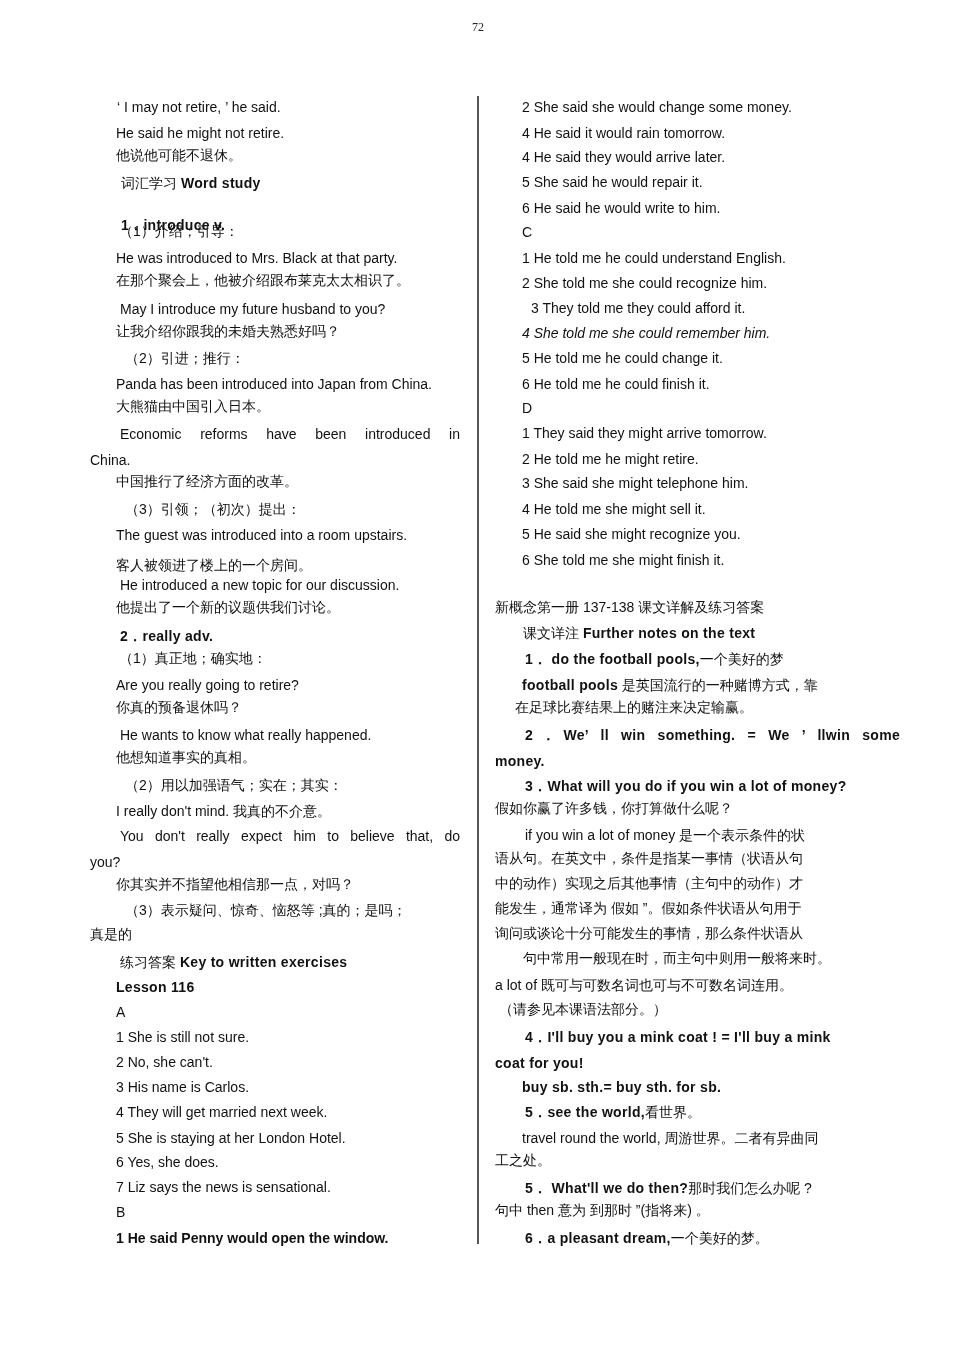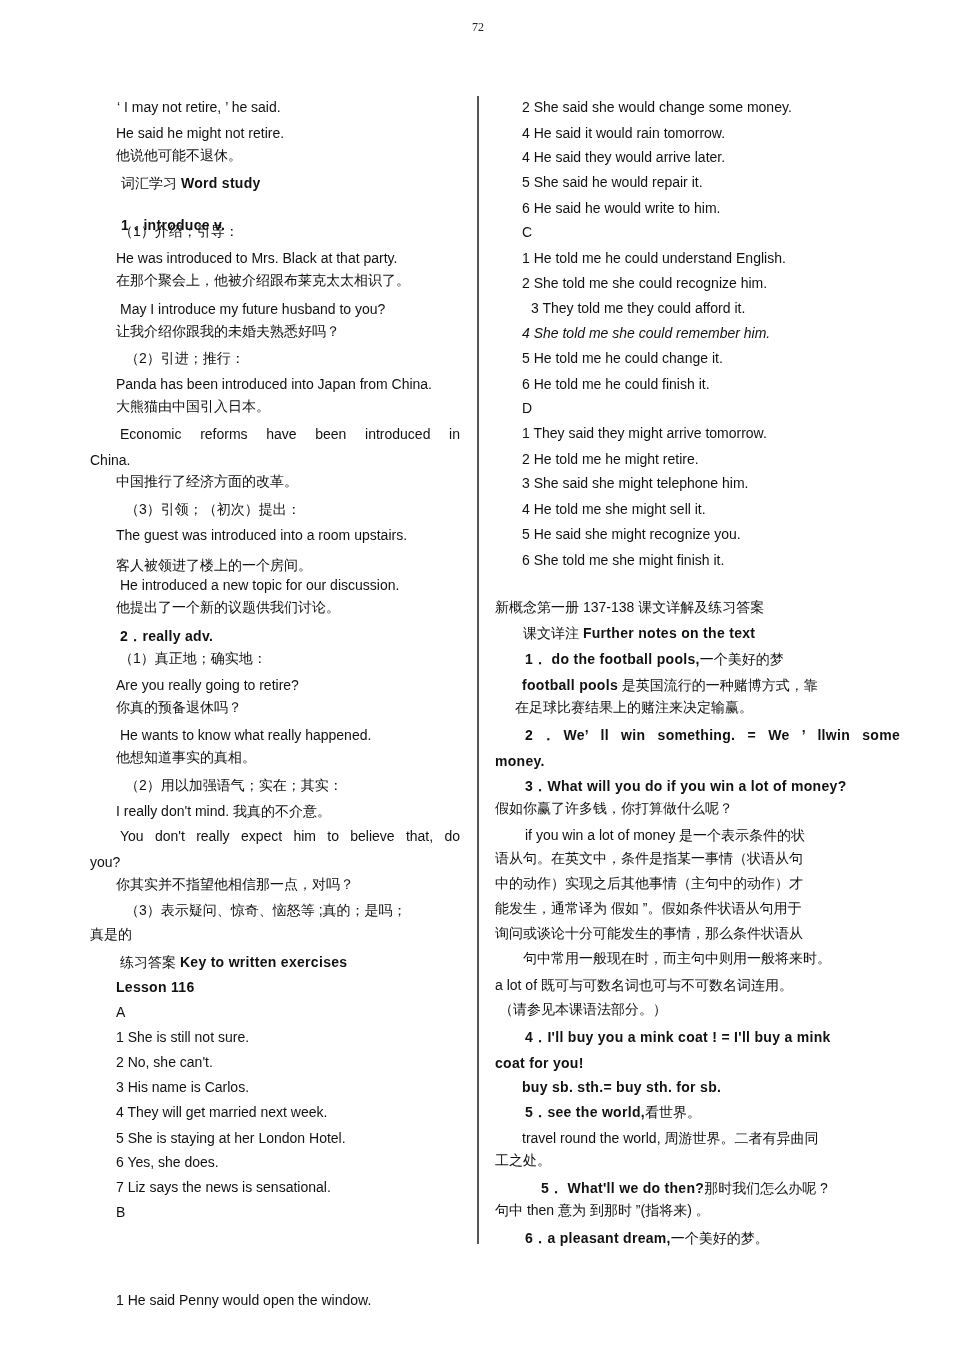--- a/index.html
+++ b/index.html
@@ -70,21 +70,21 @@
     <div class="line" style="top: 882px; left: 26px;"><span class="b">Lesson 116</span></div>
     <div class="line" style="top: 907px; left: 26px;"><span>A</span></div>
     <div class="line" style="top: 932px; left: 26px;"><span>1 She is still not sure.</span></div>
     <div class="line" style="top: 957px; left: 26px;"><span>2 No, she can't.</span></div>
     <div class="line" style="top: 982px; left: 26px;"><span>3 His name is Carlos.</span></div>
     <div class="line" style="top: 1007px; left: 26px;"><span>4 They will get married next week.</span></div>
     <div class="line" style="top: 1033px; left: 26px;"><span>5 She is staying at her London Hotel.</span></div>
     <div class="line" style="top: 1057px; left: 26px;"><span>6 Yes, she does.</span></div>
     <div class="line" style="top: 1082px; left: 26px;"><span>7 Liz says the news is sensational.</span></div>
     <div class="line" style="top: 1107px; left: 26px;"><span>B</span></div>
-    <div class="line" style="top: 1195px; left: 26px;"><span>1 He said Penny would open the window.</span></div>
+    <div class="line" style="top: 1133px; left: 26px; font-weight: bold;"><span>1 He said Penny would open the window.</span></div>
   </div>
 <div class="col col-right" id="right-col">
     <div class="line" style="top: 2px; left: 27px;"><span>2 She said she would change some money.</span></div>
     <div class="line" style="top: 28px; left: 27px;"><span>4 He said it would rain tomorrow.</span></div>
     <div class="line" style="top: 52px; left: 27px;"><span>4 He said they would arrive later.</span></div>
     <div class="line" style="top: 77px; left: 27px;"><span>5 She said he would repair it.</span></div>
     <div class="line" style="top: 103px; left: 27px;"><span>6 He said he would write to him.</span></div>
     <div class="line" style="top: 127px; left: 27px;"><span>C</span></div>
     <div class="line" style="top: 153px; left: 27px;"><span>1 He told me he could understand English.</span></div>
     <div class="line" style="top: 178px; left: 27px;"><span>2 She told me she could recognize him.</span></div>
@@ -115,16 +115,16 @@
     <div class="line" style="top: 828px; left: 0px;"><span>询问或谈论十分可能发生的事情，那么条件状语从</span></div>
     <div class="line" style="top: 853px; left: 0px; margin-left: 28px;"><span>句中常用一般现在时，而主句中则用一般将来时。</span></div>
     <div class="line" style="top: 880px; left: 0px;"><span>a  lot   of  既可与可数名词也可与不可数名词连用。</span></div>
     <div class="line" style="top: 904px; left: 4px;"><span>（请参见本课语法部分。）</span></div>
     <div class="line" style="top: 932px; left: 30px;"><span class="b">4．I'll buy you a mink coat   !  = I'll buy a mink</span></div>
     <div class="line" style="top: 958px; left: 0px;"><span class="b">coat for you!</span></div>
     <div class="line" style="top: 982px; left: 27px;"><span class="b">buy sb. sth.= buy sth. for sb.</span></div>
     <div class="line" style="top: 1007px; left: 30px;"><span class="b">5．see the world,</span><span>看世界。</span></div>
     <div class="line" style="top: 1033px; left: 27px;"><span>travel round the world,  周游世界。二者有异曲同</span></div>
     <div class="line" style="top: 1055px; left: 0px;"><span>工之处。</span></div>
-    <div class="line" style="top: 1083px; left: 30px; margin-left: 16px;"><span class="b">5．  What'll  we  do  then?</span><span>那时我们怎么办呢    ?</span></div>
+    <div class="line" style="top: 1083px; left: 30px;"><span class="b">5．  What'll  we  do  then?</span><span>那时我们怎么办呢    ?</span></div>
     <div class="line" style="top: 1105px; left: 0px;"><span>句中  then 意为  到那时 ”(指将来) 。</span></div>
     <div class="line" style="top: 1133px; left: 30px;"><span class="b">6．a pleasant dream,</span><span>一个美好的梦。</span></div>
   </div>
 
 </body></html>

